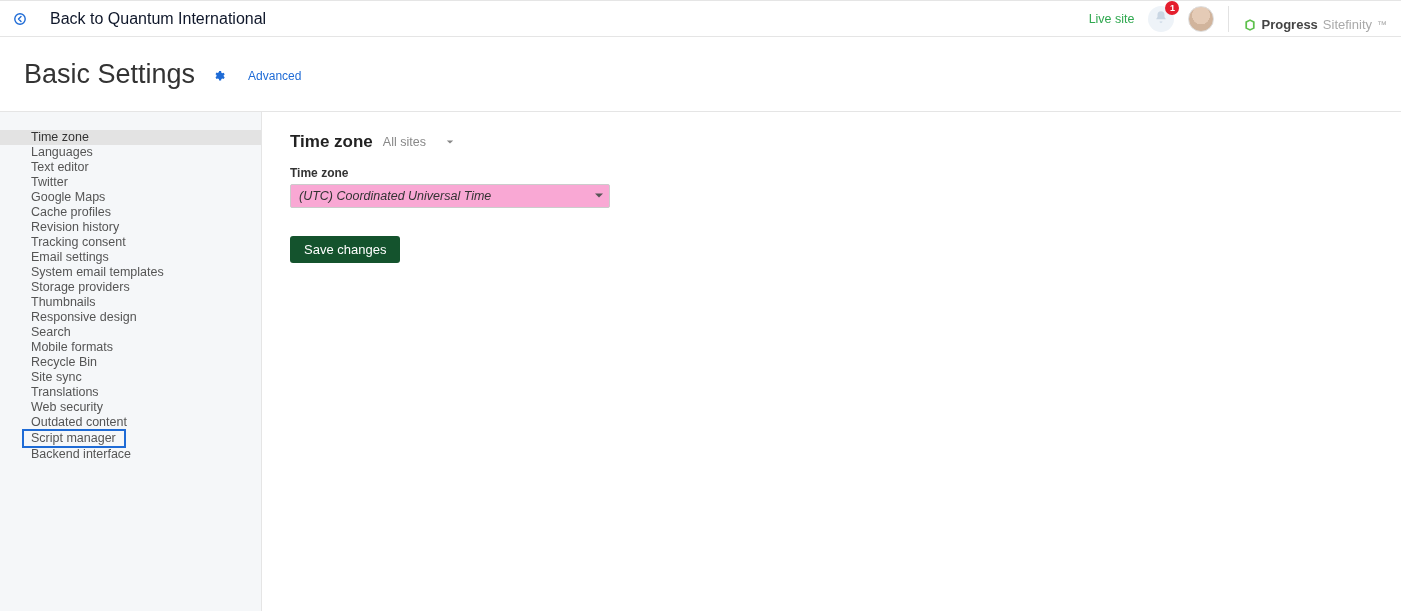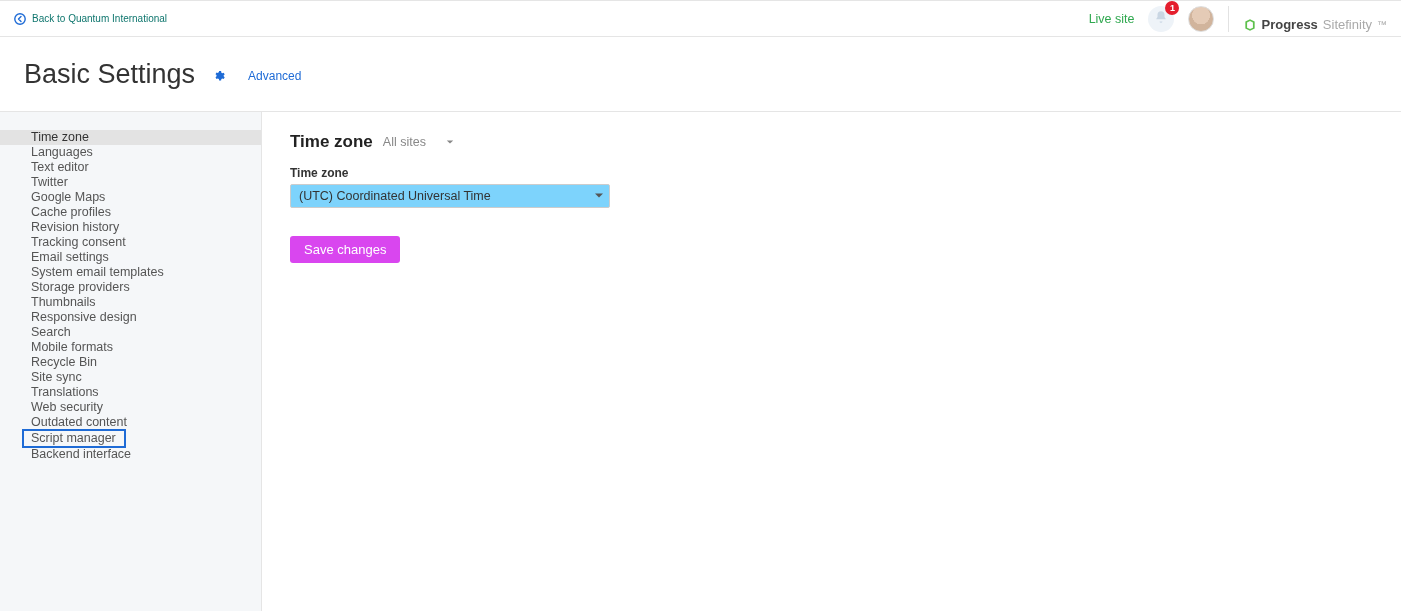--- a/index.html
+++ b/index.html
@@ -18,24 +18,24 @@
       border-top: 1px solid #e5e5e5;
       border-bottom: 1px solid #e5e5e5;
       display: flex;
       align-items: center;
       justify-content: space-between;
       padding: 0 14px;
     }
     .back-link {
       display: flex;
       align-items: center;
-      color: #0f766e;
-      font-size: 10px;
-      cursor: pointer;
-      gap: 6px;
+      color: #0f172a;
+      font-size: 16px;
+      cursor: pointer;
+      gap: 24px;
     }
     .back-link .arrow-icon {
       width: 12px; height: 12px; display: inline-flex; align-items:center; justify-content:center;
     }
     .topbar-right {
       display: flex;
       align-items: center;
       gap: 14px;
     }
     .live-site {
@@ -145,35 +145,36 @@
     .section-title { font-size: 17px; font-weight: 700; color: #222; }
     .scope-selector { font-size: 12.5px; color: #888; cursor:pointer; display:flex;align-items:center;gap:20px;}
     .scope-selector svg{ width:8px;height:8px;fill:#888;}
 
     .field-label { font-size: 12px; font-weight: 600; color: #333; margin-bottom: 4px;}
     .select-wrap { position: relative; width: 320px; }
     .select-wrap select {
       width: 100%; height: 24px;
       border: 1px solid #ccc;
       border-radius: 2px;
-      background: #7dd3fc;
+      background: #f9a8d4;
       font-size: 12.5px;
       color:#333;
       padding-left: 8px;
       appearance: none;
+      font-style: italic;
     }
     .select-caret {
       position:absolute; right:6px; top: 50%; transform: translateY(-50%);
       pointer-events:none;
     }
     .select-caret svg{width:10px;height:10px;fill:#555;}
 
     .save-btn {
       margin-top: 28px;
-      background: #d946ef;
+      background: #14532d;
       color: #fff;
       border: none;
       border-radius: 3px;
       font-size: 13px;
       padding: 6px 14px;
       cursor: pointer;
     }
   </style>
 </head>
 <body>

